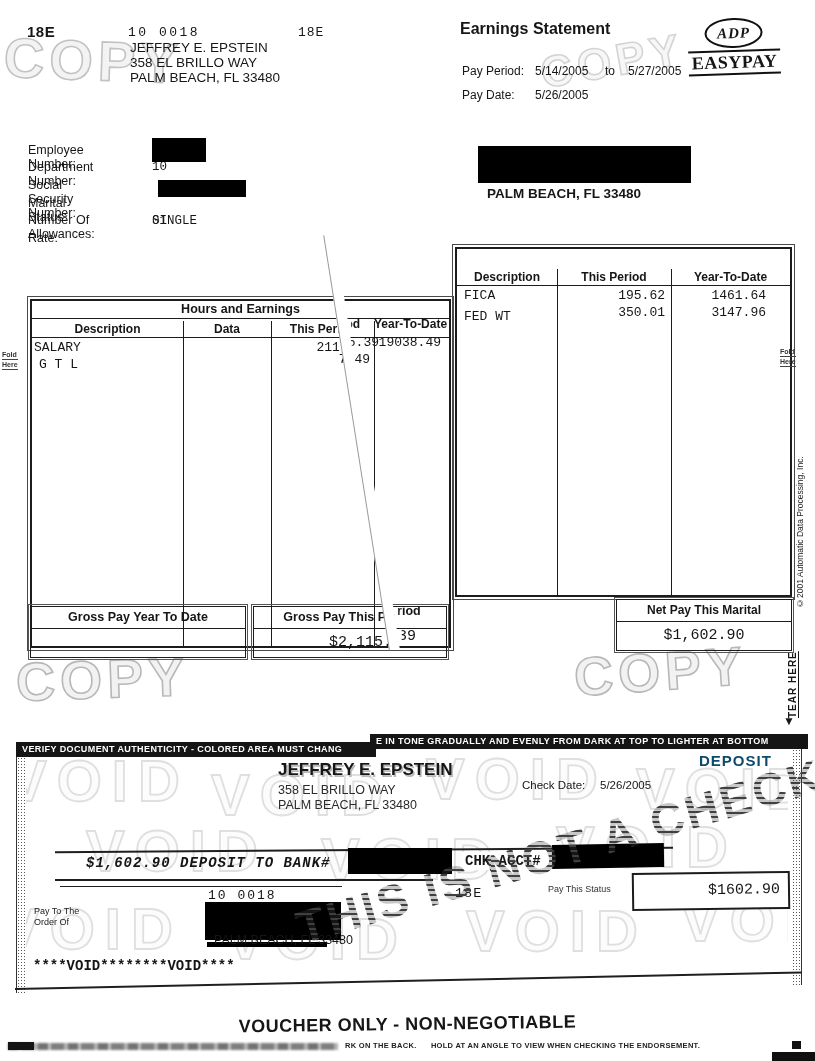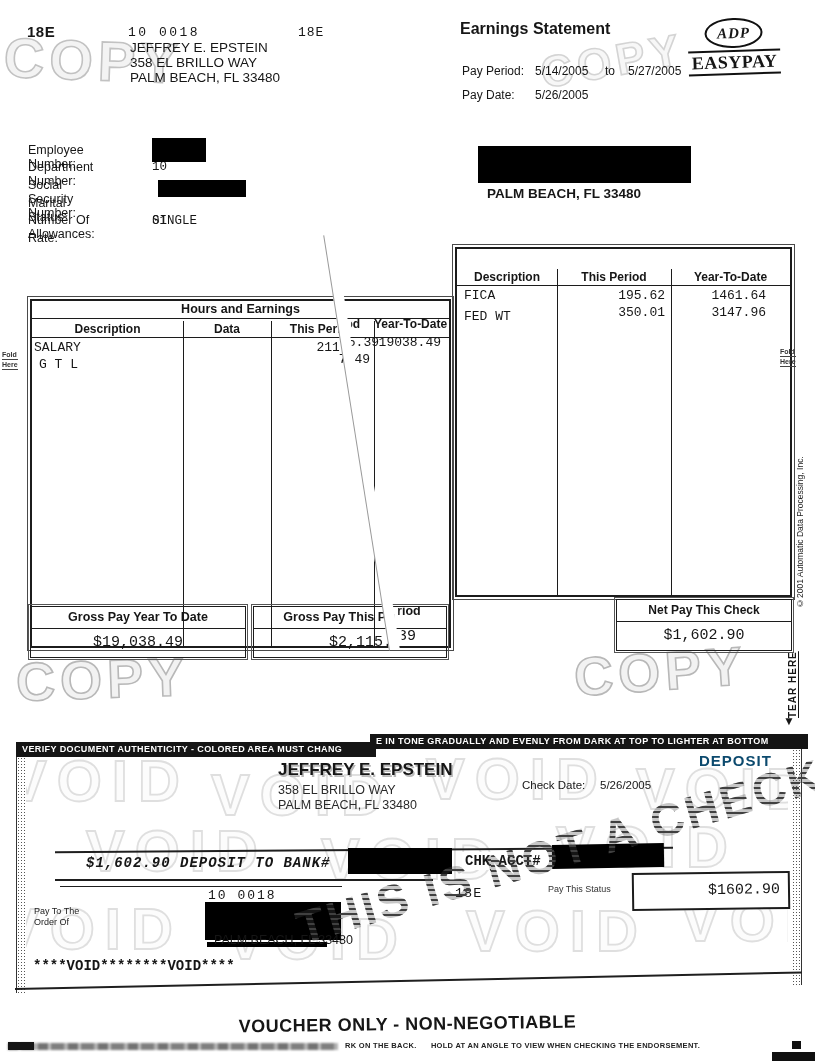--- a/index.html
+++ b/index.html
@@ -131,35 +131,34 @@
     <div class="cellmo" style="left:100px;top:39px;width:108px;text-align:right;">195.62</div>
     <div class="cellmo" style="left:214px;top:39px;width:95px;text-align:right;">1461.64</div>
     <div class="cellmo" style="left:7px;top:60px;text-align:center;">FED WT</div>
     <div class="cellmo" style="left:100px;top:56px;width:108px;text-align:right;">350.01</div>
     <div class="cellmo" style="left:214px;top:56px;width:95px;text-align:right;">3147.96</div>
   </div>
 
   <div class="sumbox" style="left:30px;top:606px;width:214px;">
     <div class="lab" style="font-size:12.5px;">Gross Pay Year To Date</div>
     <div class="dvd"></div>
-    <div class="val">$19,038.49</div>
   </div>
   <div class="sumbox" style="left:253px;top:606px;width:192px;">
     <div class="split lab" style="left:0;width:192px;height:16px;font-size:12.5px;font-weight:bold;text-align:center;">
       <span style="clip-path:inset(0 27% 0 0);">Gross Pay This Period</span>
       <span style="clip-path:inset(0 0 0 73%);transform:translate(4px,-6px);">Gross Pay This Period</span>
     </div>
     <div class="dvd"></div>
     <div class="split" style="left:75px;top:27px;width:90px;height:18px;font-family:'Liberation Mono',monospace;font-size:15px;">
       <span style="clip-path:inset(0 26% 0 0);">$2,115.39</span>
       <span style="clip-path:inset(0 0 0 74%);transform:translate(6px,-6px);">$2,115.39</span>
     </div>
   </div>
   <div class="sumbox" style="left:616px;top:599px;width:174px;">
-    <div class="lab" style="font-size:12px;">Net Pay This Check</div>
+    <div class="lab" style="font-size:12px;">Net Pay This Marital</div>
     <div class="dvd"></div>
     <div class="val">$1,602.90</div>
   </div>
 
   <div style="position:absolute;left:356px;top:232px;width:10px;height:420px;background:#fff;
               border-left:1px solid #9a9a9a;transform:rotate(-9deg);z-index:2;"></div>
 
   <div class="foldlbl" style="left:2px;top:350px;">
     <div>Fold</div>
       <div>Here</div>

